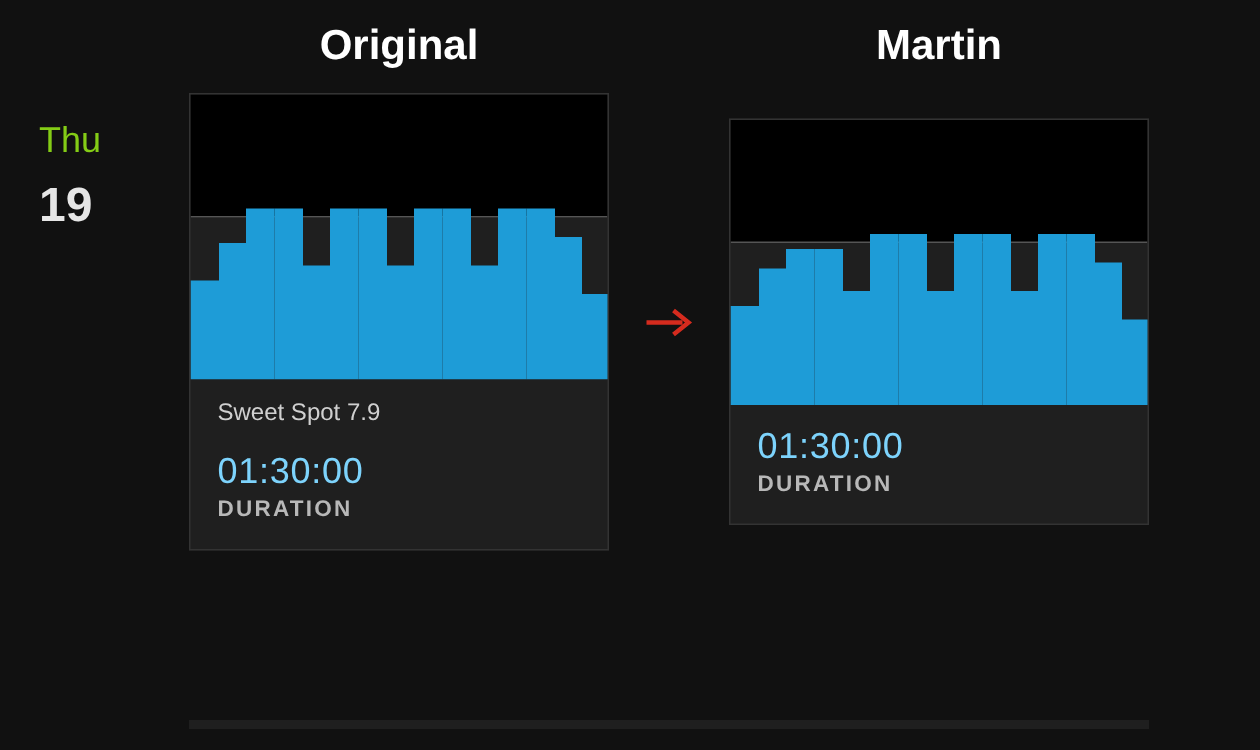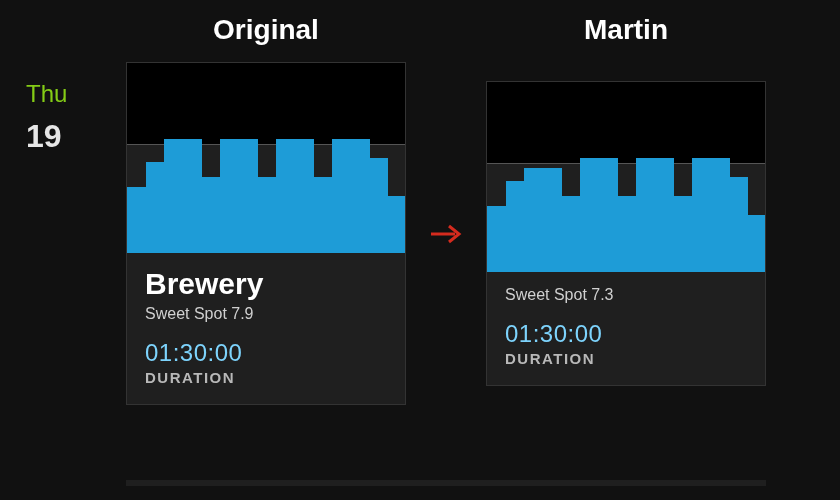--- a/index.html
+++ b/index.html
@@ -132,21 +132,20 @@
             <div style="width: 18.6667px; height: 114px;"></div>
             <div style="width: 18.6667px; height: 114px;"></div>
             <div style="width: 18.6667px; height: 76px;"></div>
             <div style="width: 18.6667px; height: 114px;"></div>
             <div style="width: 18.6667px; height: 114px;"></div>
             <div style="width: 18.6667px; height: 95px;"></div>
             <div style="width: 18.6667px; height: 57px;"></div>
           </div>
       </div>
       <div class="card-body">
-        <div class="workout-title">Brewery</div>
         <div class="workout-sub">Sweet Spot 7.9</div>
         <div class="workout-dur">01:30:00</div>
         <div class="workout-dur-label">DURATION</div>
       </div>
     </div>
 
     <div class="arrow-between">
       <svg viewBox="0 0 34 22">
         <line x1="2" y1="11" x2="26" y2="11" stroke="#d52b1e" stroke-width="3"></line>
         <polyline points="20,3 30,11 20,19" fill="none" stroke="#d52b1e" stroke-width="3"></polyline>
@@ -168,21 +167,20 @@
             <div style="width: 18.6667px; height: 114px;"></div>
             <div style="width: 18.6667px; height: 114px;"></div>
             <div style="width: 18.6667px; height: 76px;"></div>
             <div style="width: 18.6667px; height: 114px;"></div>
             <div style="width: 18.6667px; height: 114px;"></div>
             <div style="width: 18.6667px; height: 95px;"></div>
             <div style="width: 18.6667px; height: 57px;"></div>
           </div>
       </div>
       <div class="card-body">
-        <div class="workout-sub">Sweet Spot 7.3</div>
         <div class="workout-dur">01:30:00</div>
         <div class="workout-dur-label">DURATION</div>
       </div>
     </div>
 
   </div>
 
   <div class="bottom-divider"></div>
 
 </div>

